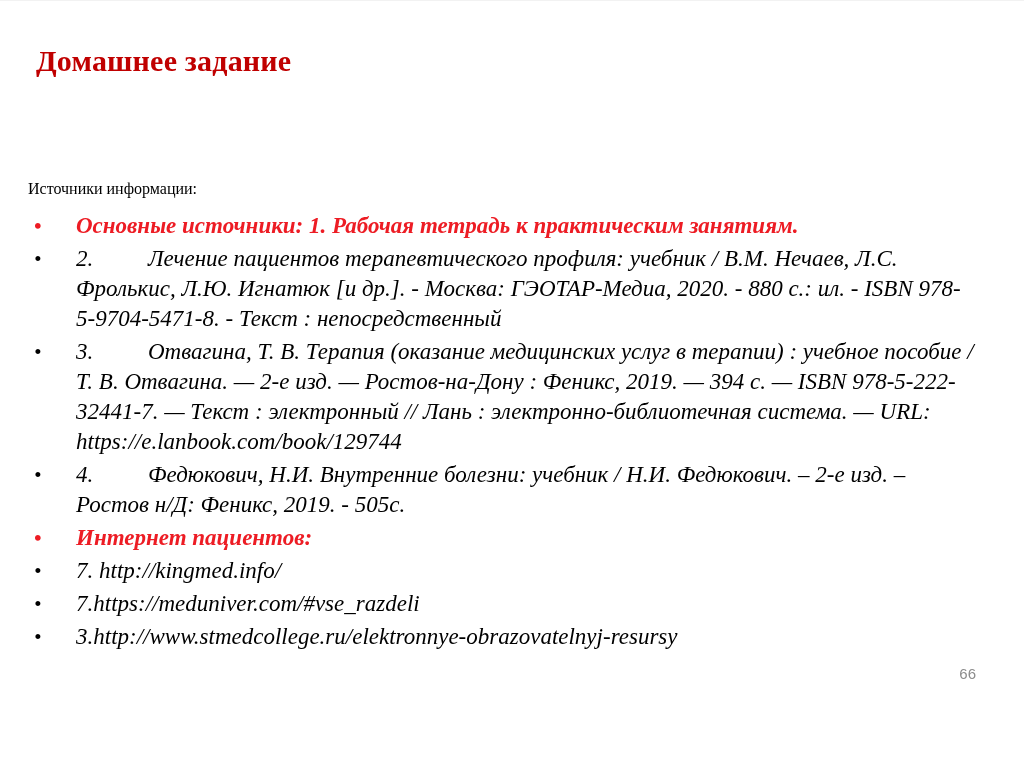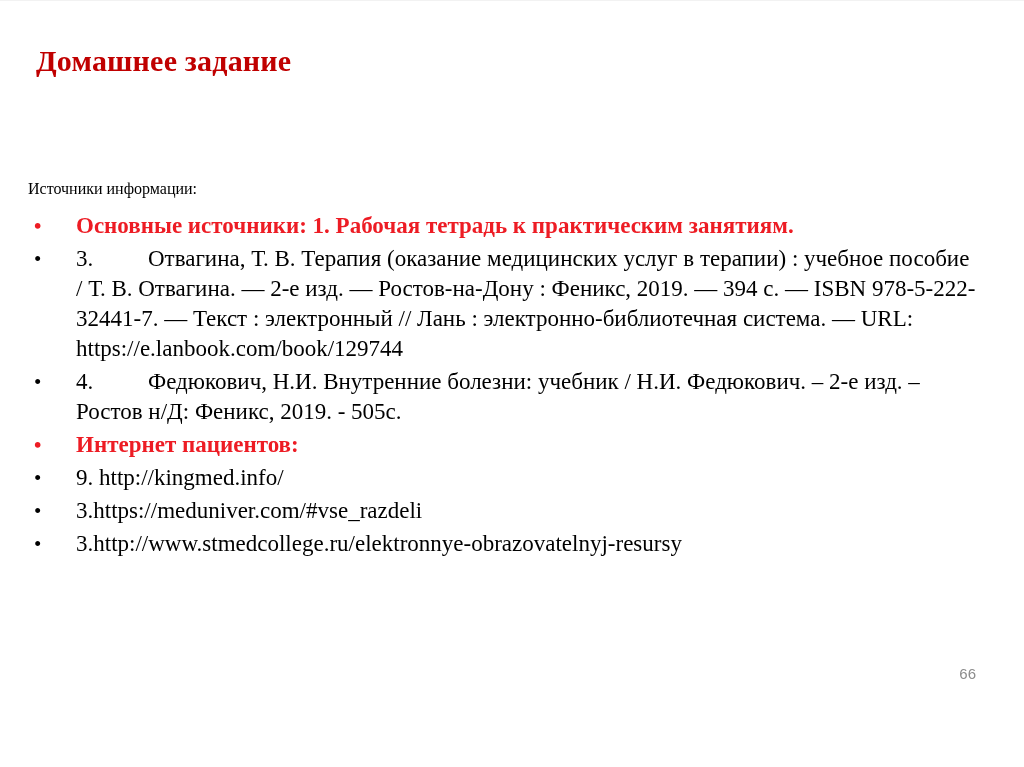--- a/index.html
+++ b/index.html
@@ -54,20 +54,21 @@
     line-height: 32px;
     color: #000000;
     margin: 0 0 6px 0;
     padding: 0;
   }
 
   ul.src-list {
     list-style: none;
     margin: 0;
     padding: 0;
+    font-style: italic;
   }
 
   li.src-item {
     position: relative;
     padding-left: 48px;
     margin: 0 0 3px 0;
     font-size: 23px;
     line-height: 30px;
     color: #000000;
     text-align: left;
@@ -123,39 +124,42 @@
   <div class="body-block">
 
     <p class="lead-line">Источники информации:</p>
 
     <ul class="src-list">
 
       <li class="src-item red">
         <span>Основные источники:  1. Рабочая тетрадь к практическим занятиям.</span>
       </li>
 
+      <li class="src-item gap-before">
+        <span class="num">2.</span><span>Лечение пациентов терапевтического профиля: учебник / В.М. Нечаев, Л.С. Фролькис, Л.Ю. Игнатюк [и др.]. - Москва: ГЭОТАР-Медиа, 2020. - 880 с.: ил. - ISBN 978-5-9704-5471-8. - Текст : непосредственный</span>
+      </li>
 
       <li class="src-item gap-before">
         <span class="num">3.</span><span>Отвагина, Т. В. Терапия (оказание медицинских услуг в терапии) : учебное пособие / Т. В. Отвагина. — 2-е изд. — Ростов-на-Дону : Феникс, 2019. — 394 с. — ISBN 978-5-222-32441-7. — Текст : электронный // Лань : электронно-библиотечная система. — URL: https://e.lanbook.com/book/129744</span>
       </li>
 
       <li class="src-item gap-before">
         <span class="num">4.</span><span>Федюкович, Н.И. Внутренние болезни: учебник / Н.И. Федюкович. – 2-е изд. – Ростов н/Д: Феникс, 2019. - 505с.</span>
       </li>
 
       <li class="src-item red gap-before">
         <span>Интернет пациентов:</span>
       </li>
 
       <li class="src-item gap-before">
-        <span>9. http://kingmed.info/</span>
+        <span>7. http://kingmed.info/</span>
       </li>
 
       <li class="src-item gap-before">
-        <span>3.https://meduniver.com/#vse_razdeli</span>
+        <span>7.https://meduniver.com/#vse_razdeli</span>
       </li>
 
       <li class="src-item gap-before">
         <span>3.http://www.stmedcollege.ru/elektronnye-obrazovatelnyj-resursy</span>
       </li>
 
     </ul>
   </div>
 
   <div class="page-number">66</div>

